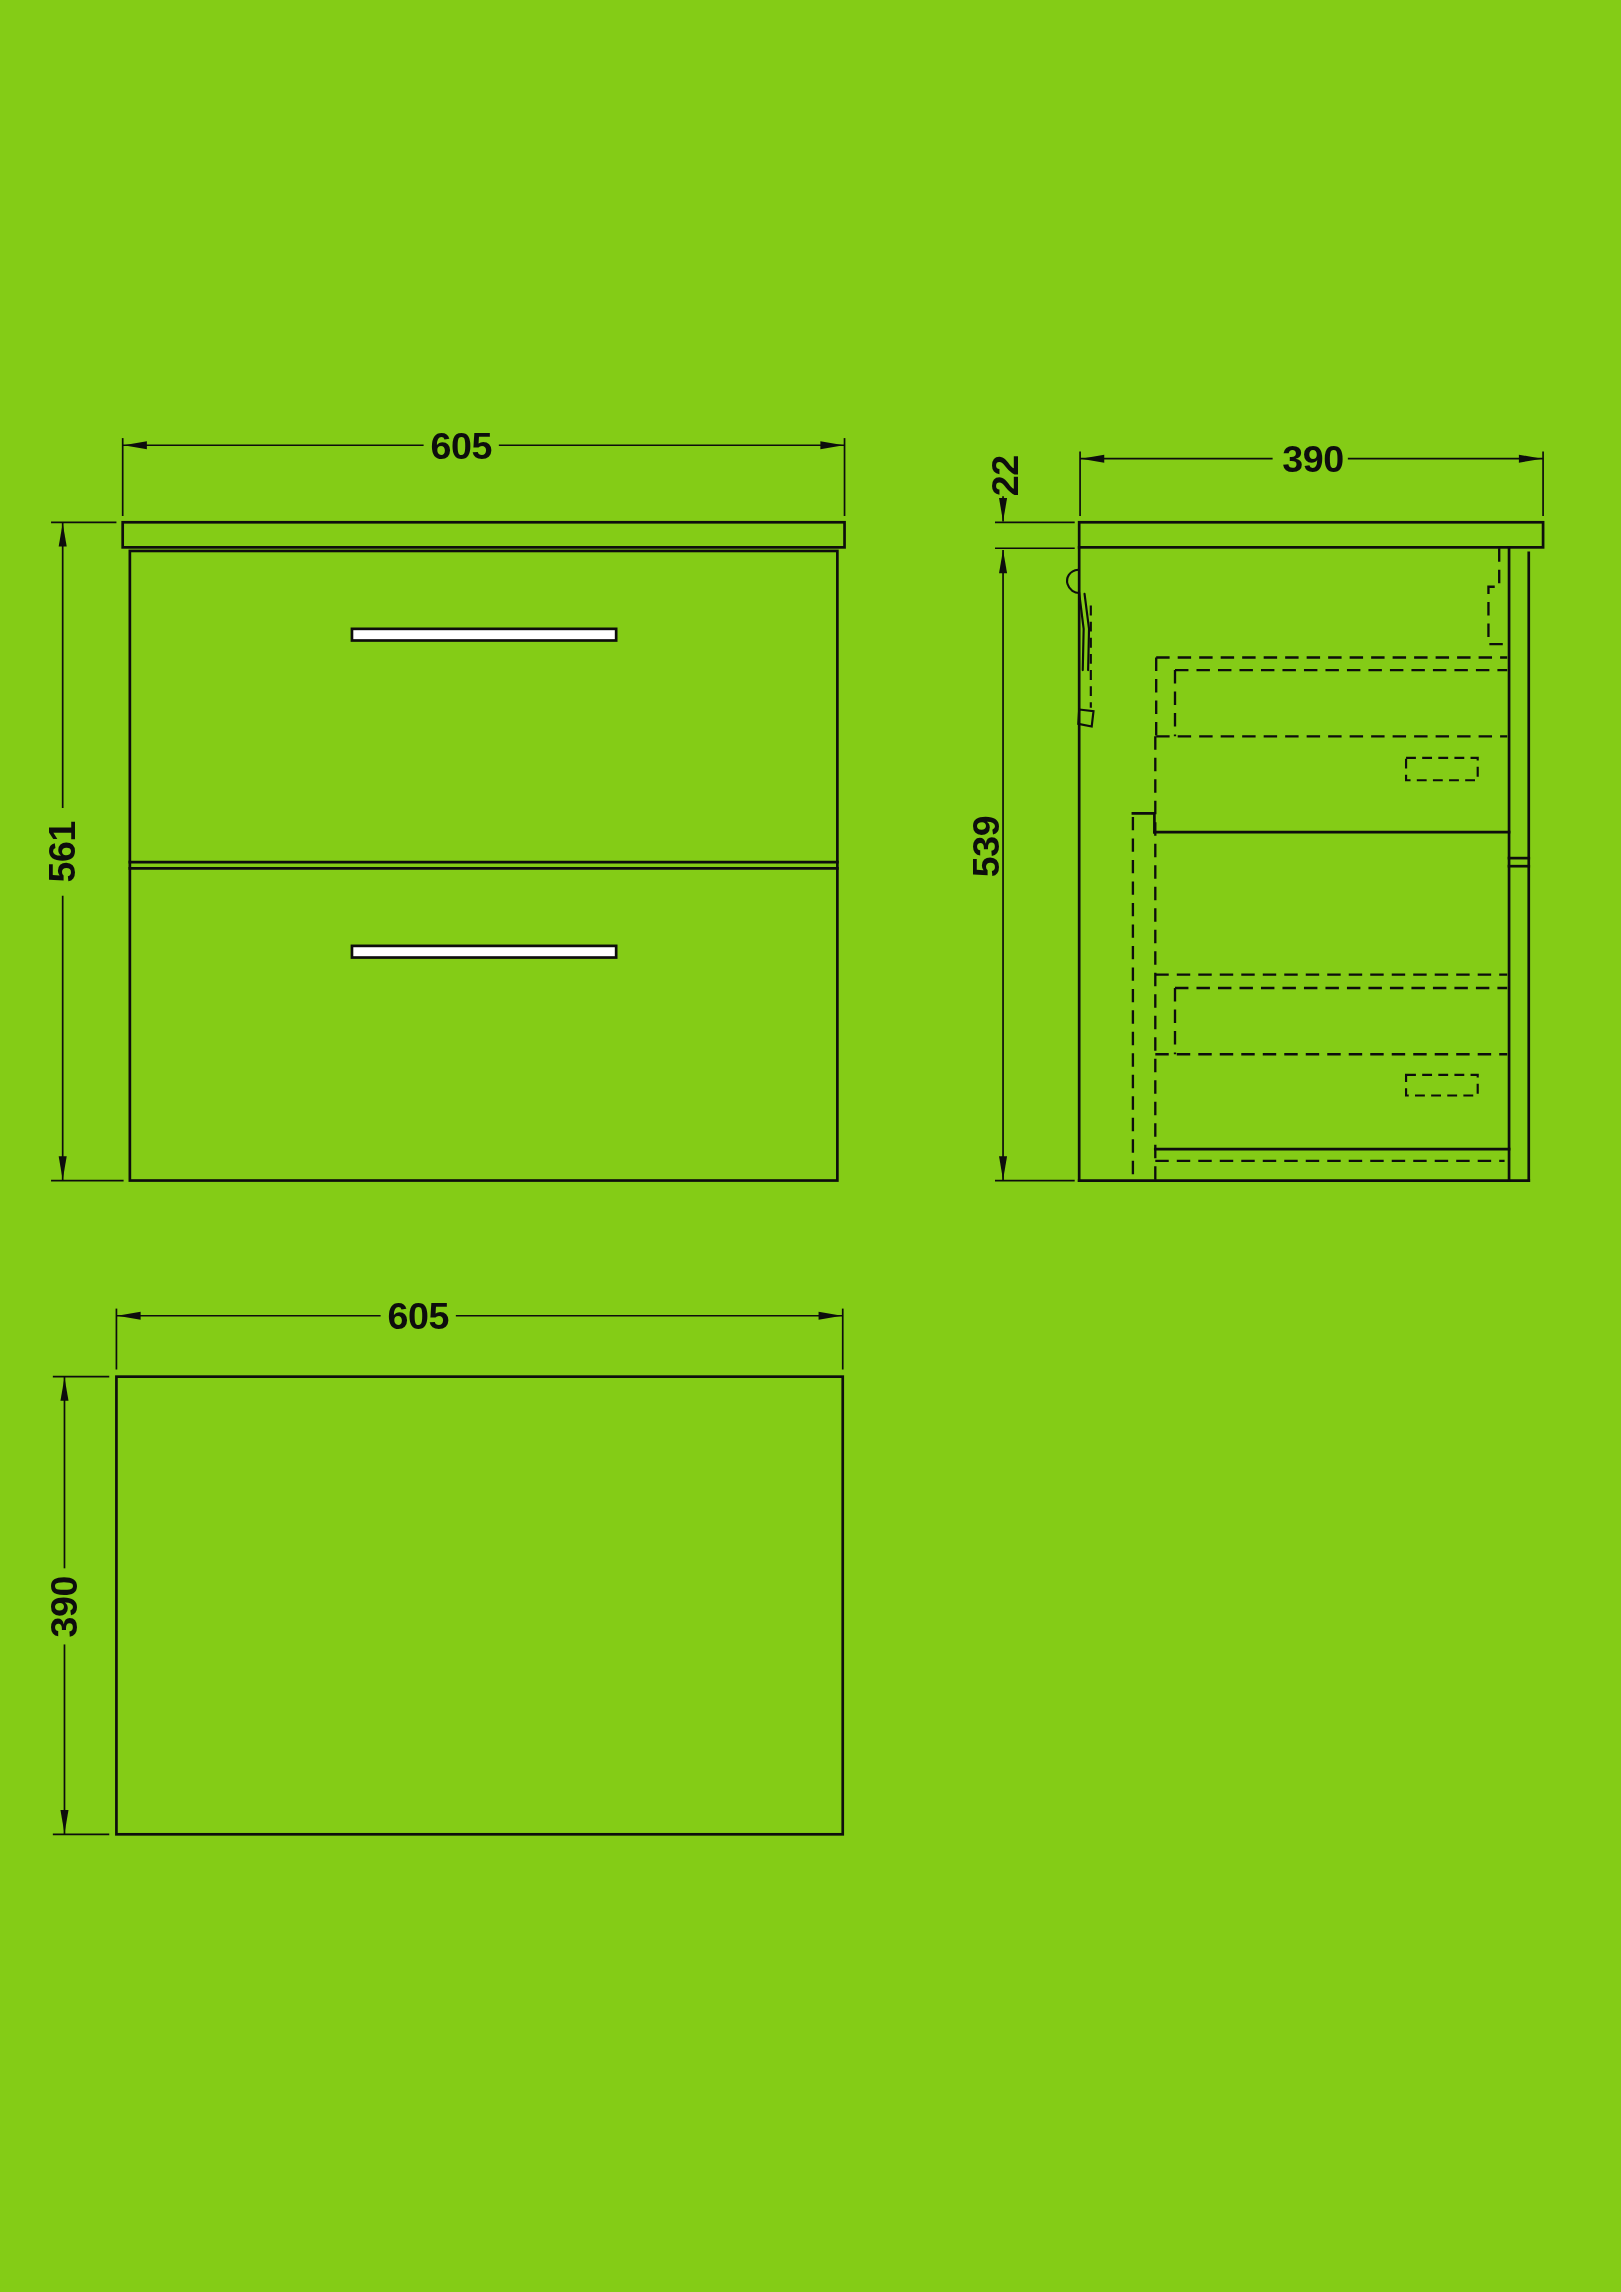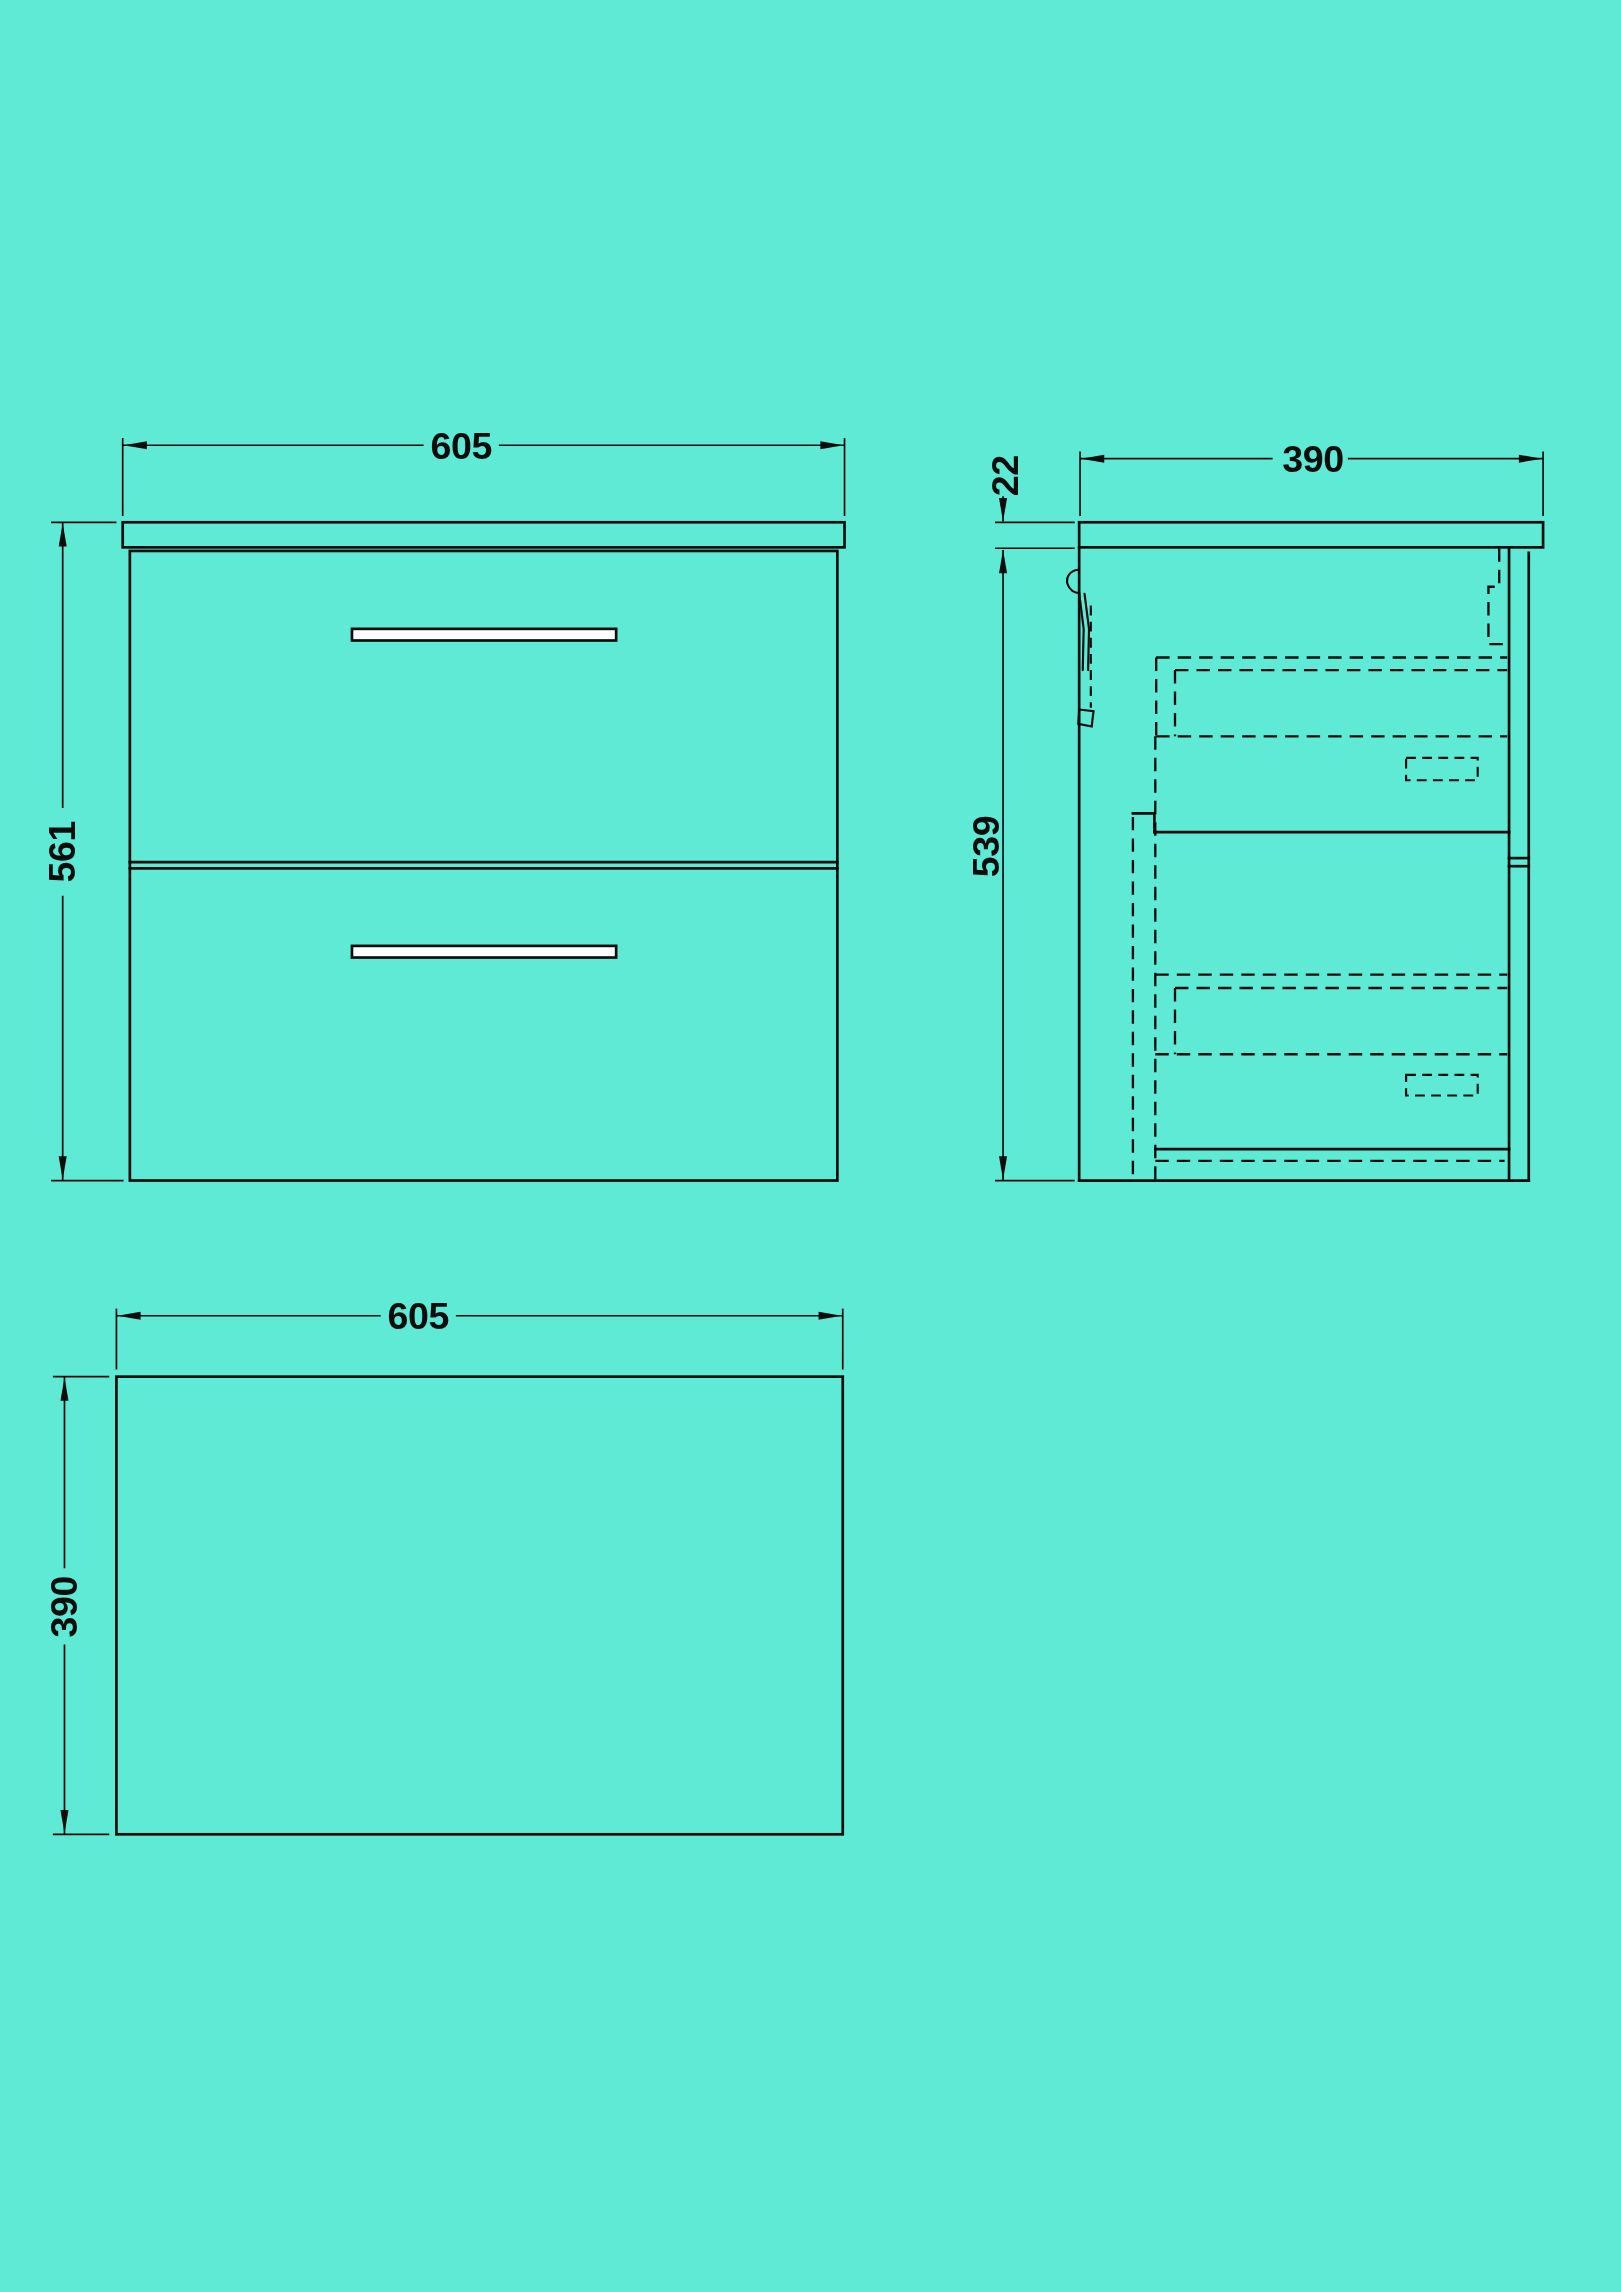--- a/index.html
+++ b/index.html
@@ -4,21 +4,21 @@
 <style>
   html, body {
     margin: 0;
     padding: 0;
     background: #ffffff;
   }
   .stage {
     position: relative;
     width: 1621px;
     height: 2293px;
-    background: #5eead4;
+    background: #84cc16;
     overflow: hidden;
   }
   svg { display: block; }
   .obj {
     stroke: #0d0d0d;
     stroke-width: 3;
     fill: none;
     stroke-linecap: square;
   }
   .obj-fill {

